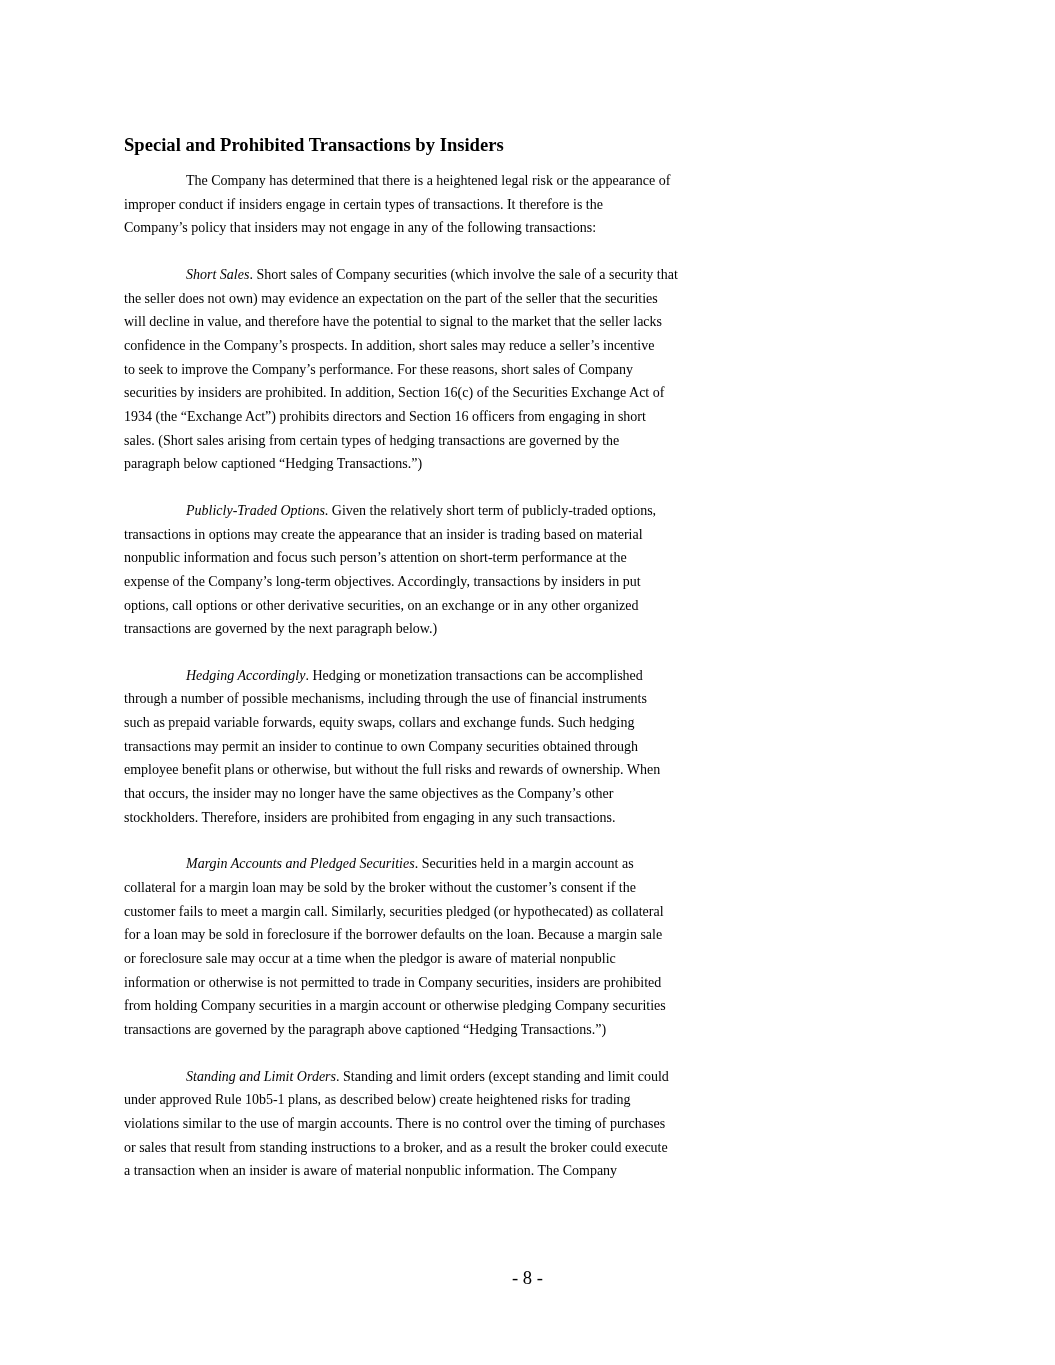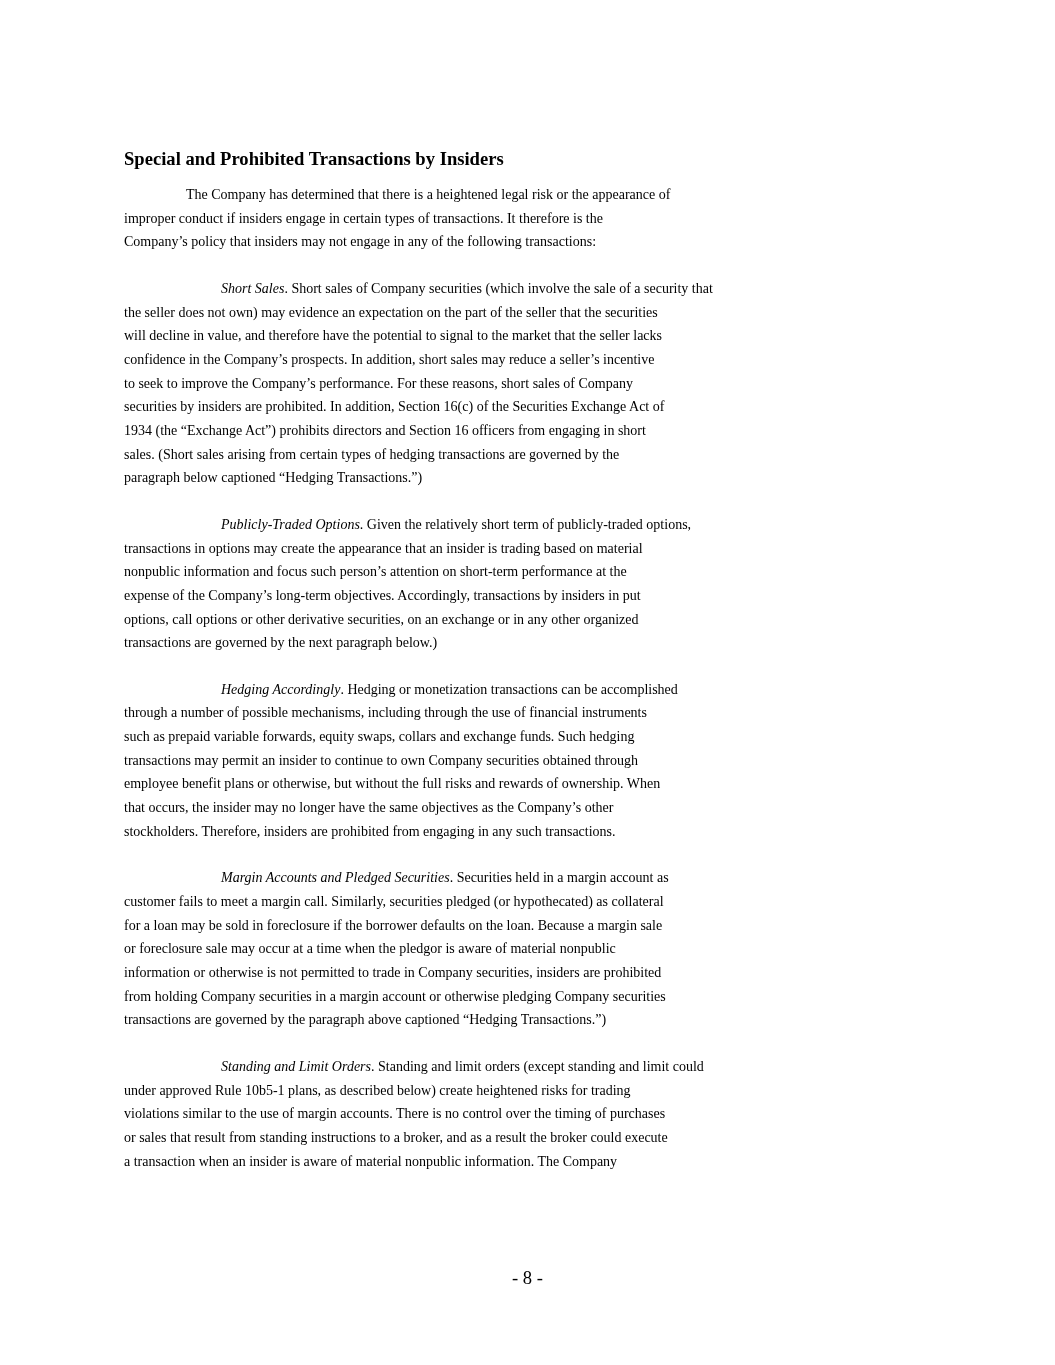--- a/index.html
+++ b/index.html
@@ -11,21 +11,21 @@
       width: 1055px;
       height: 1365px;
       position: relative;
       overflow: hidden;
       font-family: "Liberation Serif", "DejaVu Serif", serif;
       color: #000000;
     }
     .page {
       position: absolute;
       left: 124px;
-      top: 147px;
+      top: 133px;
       width: 815px;
     }
     .heading {
       font-weight: bold;
       font-size: 18.6px;
       line-height: 24px;
       margin: 0 0 12px 0;
     }
     .para {
       font-size: 14px;
@@ -37,21 +37,20 @@
     .para .line {
       display: block;
       text-indent: 0;
       white-space: nowrap;
     }
     .para .line.first {
       padding-left: 62px;
     }
     .caption {
       font-style: italic;
-      margin-left: 35px;
     }
     .page-number {
       position: absolute;
       left: 0;
       width: 1055px;
       top: 1266px;
       text-align: center;
       font-size: 18.6px;
       line-height: 24px;
     }
@@ -90,20 +89,21 @@
         <span class="line first"><span class="caption">Hedging Accordingly</span><span>.  Hedging or monetization transactions can be accomplished</span></span>
         <span class="line"><span>through a number of possible mechanisms, including through the use of financial instruments</span></span>
         <span class="line"><span>such as prepaid variable forwards, equity swaps, collars and exchange funds.  Such hedging</span></span>
         <span class="line"><span>transactions may permit an insider to continue to own Company securities obtained through</span></span>
         <span class="line"><span>employee benefit plans or otherwise, but without the full risks and rewards of ownership.  When</span></span>
         <span class="line"><span>that occurs, the insider may no longer have the same objectives as the Company’s other</span></span>
         <span class="line"><span>stockholders.  Therefore, insiders are prohibited from engaging in any such transactions.</span></span>
       </div>
       <div class="para">
         <span class="line first"><span class="caption">Margin Accounts and Pledged Securities</span><span>.  Securities held in a margin account as</span></span>
+        <span class="line"><span>collateral for a margin loan may be sold by the broker without the customer’s consent if the</span></span>
         <span class="line"><span>customer fails to meet a margin call.  Similarly, securities pledged (or hypothecated) as collateral</span></span>
         <span class="line"><span>for a loan may be sold in foreclosure if the borrower defaults on the loan.  Because a margin sale</span></span>
         <span class="line"><span>or foreclosure sale may occur at a time when the pledgor is aware of material nonpublic</span></span>
         <span class="line"><span>information or otherwise is not permitted to trade in Company securities, insiders are prohibited</span></span>
         <span class="line"><span>from holding Company securities in a margin account or otherwise pledging Company securities</span></span>
         <span class="line"><span>transactions are governed by the paragraph above captioned “Hedging Transactions.”)</span></span>
       </div>
       <div class="para">
         <span class="line first"><span class="caption">Standing and Limit Orders</span><span>.  Standing and limit orders (except standing and limit could</span></span>
         <span class="line"><span>under approved Rule 10b5-1 plans, as described below) create heightened risks for trading</span></span>

